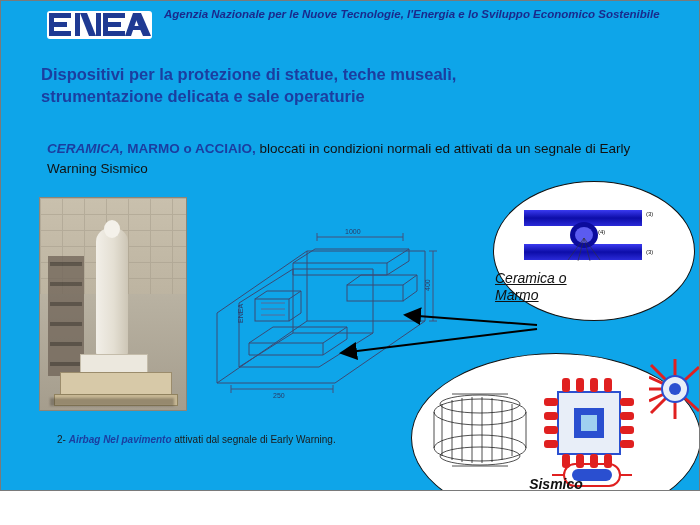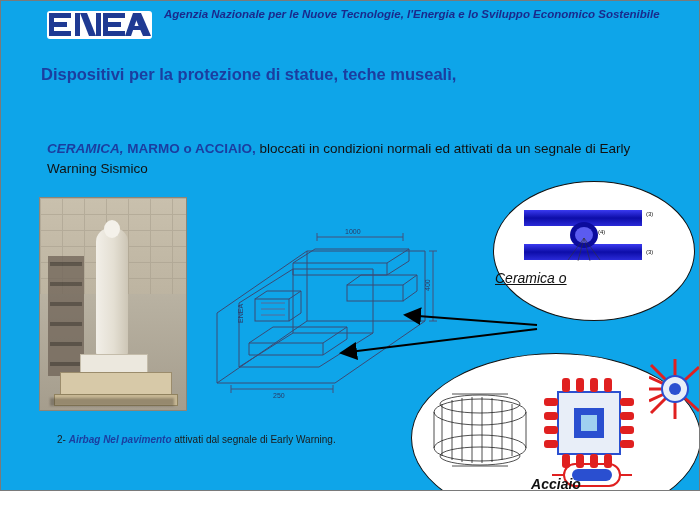--- a/index.html
+++ b/index.html
@@ -306,20 +306,21 @@
         <polygon points="78,27 86,4 92,4 84,27"></polygon>
         <rect x="84" y="17" width="12" height="4"></rect>
       </g>
     </svg>
   </div>
 
   <div class="header-subtitle">Agenzia Nazionale per le Nuove Tecnologie, l'Energia e lo Sviluppo Economico Sostenibile</div>
 
   <div class="slide-title">
     <div>Dispositivi per la protezione di statue, teche musealì,</div>
+    <div>strumentazione delicata e sale operaturie</div>
   </div>
 
   <div class="para1">
     <br>
     <span class="hl-italic">CERAMICA,</span><span class="hl"> MARMO o ACCIAIO,</span><span> bloccati in condizioni normali ed attivati da un segnale di Early Warning Sismico</span>
   </div>
 
   <div class="photo">
     <div class="wall"></div>
     <div class="wallgrid"></div>
@@ -420,20 +421,21 @@
         </g>
         <g font-family="Liberation Sans, sans-serif" font-size="6" fill="#111">
           <text x="128" y="12">(3)</text>
           <text x="80" y="30">(4)</text>
           <text x="128" y="50">(3)</text>
         </g>
       </svg>
     </div>
     <div class="cap-ceramic">
       <div>Ceramica o</div>
+      <div>Marmo</div>
     </div>
   </div>
 
   <div class="ell-steel">
     <svg width="288" height="168" viewBox="0 0 288 168">
 
       <g stroke="#222" stroke-width="0.8" fill="none">
         <ellipse cx="68" cy="58" rx="46" ry="13"></ellipse>
         <ellipse cx="68" cy="94" rx="46" ry="13"></ellipse>
         <path d="M22,58 L22,94 M114,58 L114,94"></path>
@@ -475,21 +477,21 @@
           <rect x="208" y="86" width="14" height="8" rx="3"></rect>
         </g>
       </g>
 
       <g>
         <rect x="152" y="110" width="56" height="22" rx="11" fill="none" stroke="#e02020" stroke-width="2"></rect>
         <rect x="160" y="115" width="40" height="12" rx="6" fill="#2a4fd0"></rect>
         <path d="M152,121 L140,121 M208,121 L220,121" stroke="#e02020" stroke-width="2"></path>
       </g>
     </svg>
-    <div class="cap-steel">Acciaio</div>
+    <div class="cap-steel">Sismico</div>
   </div>
 
   <div class="steel-right">
     <svg width="52" height="60" viewBox="0 0 52 60">
       <g stroke="#e02020" stroke-width="3">
         <line x1="26" y1="30" x2="2" y2="6"></line>
         <line x1="26" y1="30" x2="0" y2="18"></line>
         <line x1="26" y1="30" x2="0" y2="30"></line>
         <line x1="26" y1="30" x2="0" y2="42"></line>
         <line x1="26" y1="30" x2="2" y2="54"></line>

